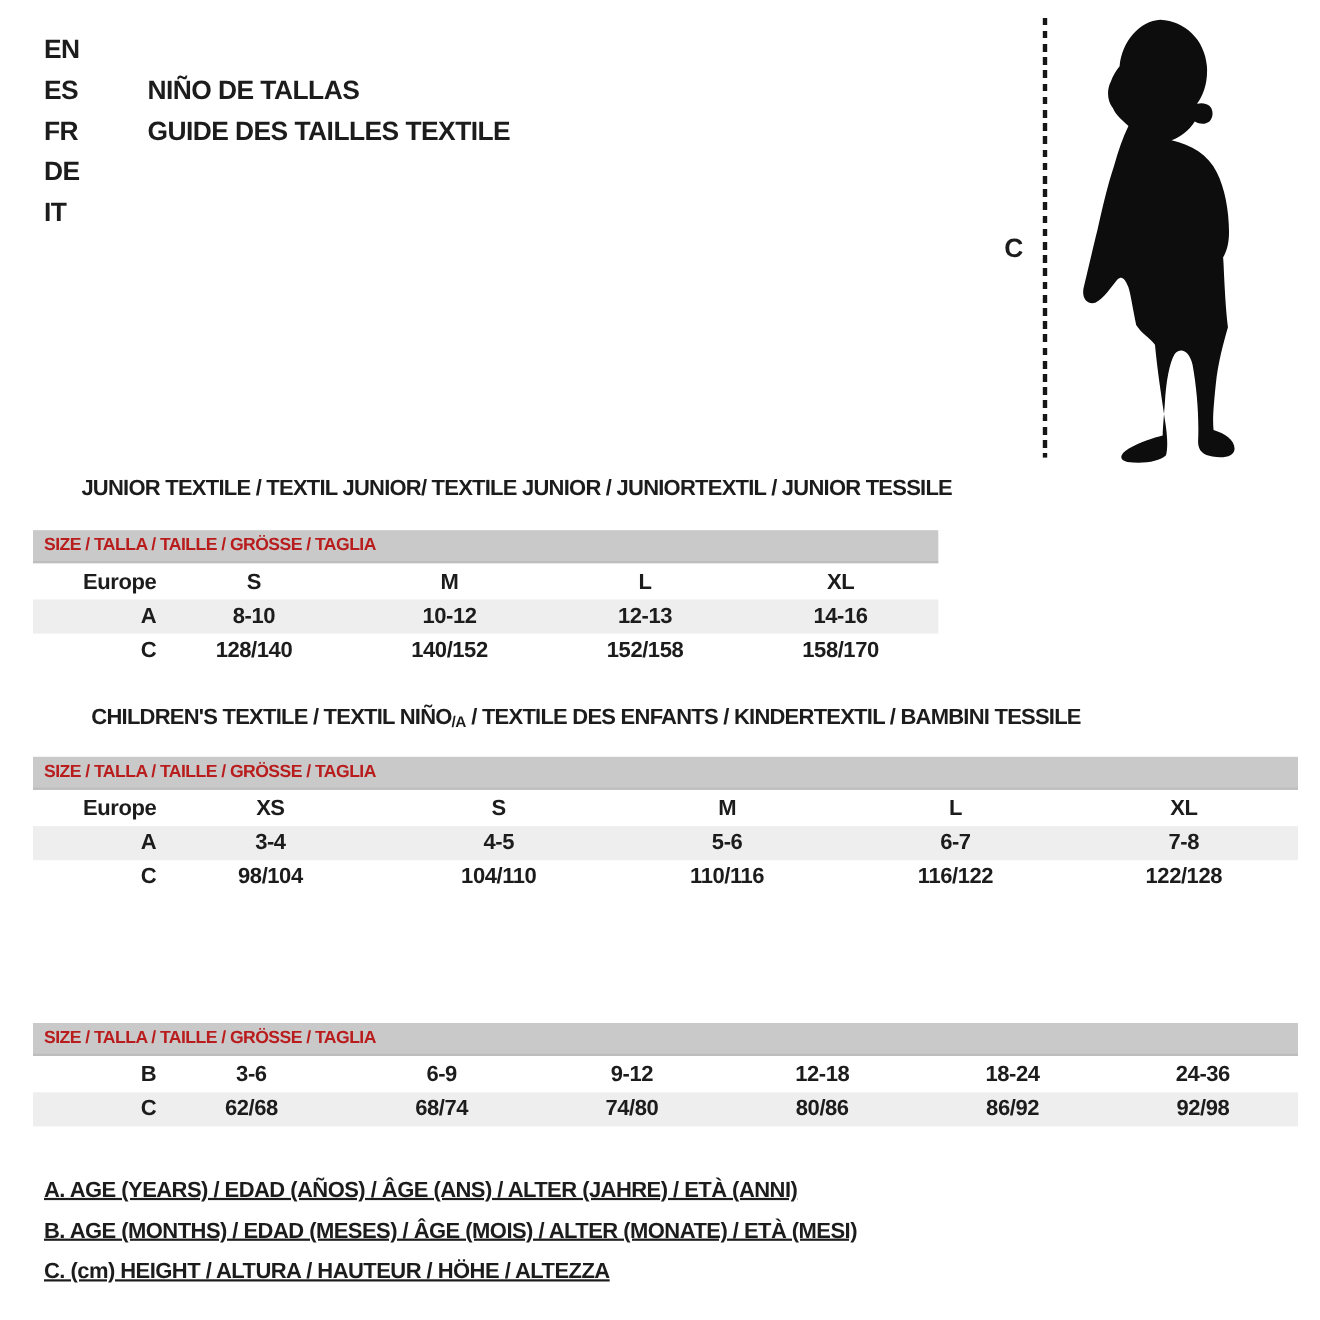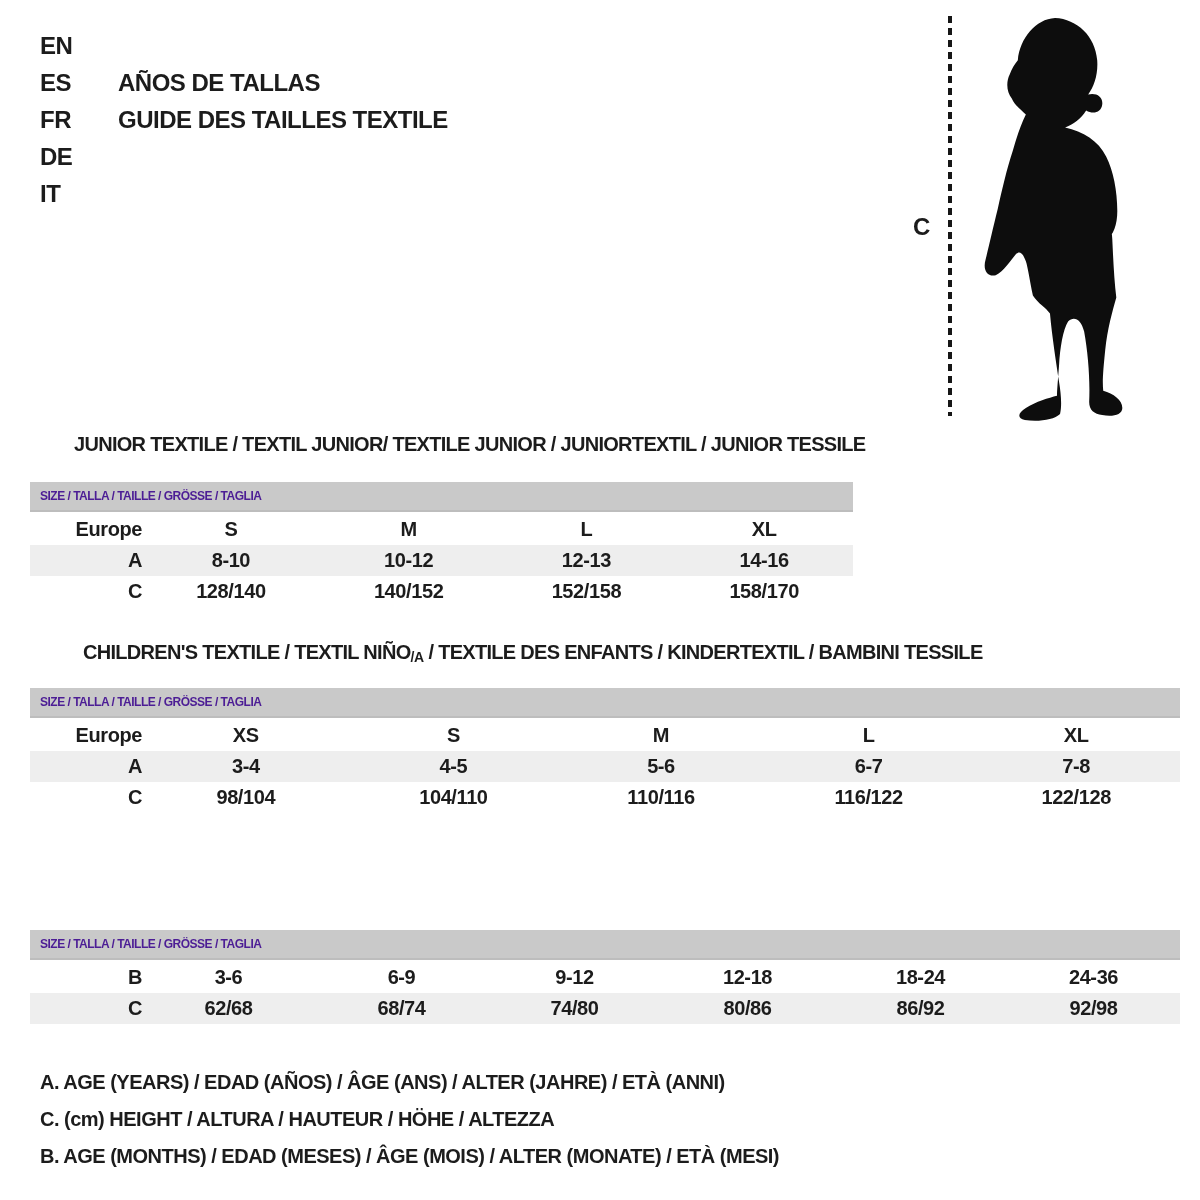--- a/index.html
+++ b/index.html
@@ -10,21 +10,21 @@
     height: 1200px;
     background: #ffffff;
     font-family: "Liberation Sans", sans-serif;
     font-weight: bold;
     color: #1c1c1c;
     overflow: hidden;
   }
 
   
   .lang-block { position: absolute; left: 40px; top: 27px; }
-  .lang-row { display: flex; height: 37px; align-items: center; }
+  .lang-row { display: flex; height: 37px; align-items: center; gap: 16px; }
   .lang-code { width: 78px; font-size: 24px; letter-spacing: -0.5px; }
   .lang-label { font-size: 24px; letter-spacing: -0.5px; white-space: nowrap; }
 
   
   .measure-line {
     position: absolute; left: 948px; top: 16px; width: 4px; height: 400px;
     background: repeating-linear-gradient(to bottom, #161616 0 7px, transparent 7px 12px);
   }
   .measure-label { position: absolute; left: 913px; top: 213px; font-size: 24px; }
   .toddler { position: absolute; left: 962px; top: 12px; width: 186px; height: 410px; }
@@ -40,44 +40,44 @@
   .s3-title .title-line { height: 37px; display: flex; align-items: center; }
   .sub { font-size: 14px; vertical-align: -3px; letter-spacing: -0.5px; }
 
   
   .size-table { position: absolute; left: 30px; }
   .t1 { top: 482px; width: 823px; }
   .t2 { top: 688px; width: 1150px; }
   .t3 { top: 930px; width: 1150px; }
   .thead {
     height: 30px; background: #c9c9c9; display: flex; align-items: center;
-    padding-left: 10px; font-size: 12px; letter-spacing: -0.5px; color: #4c1d95;
+    padding-left: 10px; font-size: 16px; letter-spacing: -0.5px; color: #b91c1c;
     border-bottom: 2px solid #bdbdbd; margin-bottom: 2px;
   }
   .trow { display: flex; height: 31px; align-items: center; font-size: 20px; letter-spacing: -0.4px; }
   .trow.shaded { background: #eeeeee; }
   .tlabel { width: 112px; padding-left: 10px; text-align: right; }
   .tcell { flex: 1; text-align: center; }
 
   
-  .legend { position: absolute; left: 40px; top: 1064px; }
+  .legend { position: absolute; left: 40px; top: 1064px; text-decoration: underline; }
   .legend-line { height: 37px; display: flex; align-items: center; font-size: 20px; letter-spacing: -0.5px; white-space: nowrap; }
 </style>
 </head>
 <body>
 
 <div class="page">
 
   <div class="lang-block">
     <div class="lang-row">
       <span class="lang-code">EN</span>
     </div>
     <div class="lang-row">
       <span class="lang-code">ES</span>
-      <span class="lang-label">AÑOS DE TALLAS</span>
+      <span class="lang-label">NIÑO DE TALLAS</span>
     </div>
     <div class="lang-row">
       <span class="lang-code">FR</span>
       <span class="lang-label">GUIDE DES TAILLES TEXTILE</span>
     </div>
     <div class="lang-row">
       <span class="lang-code">DE</span>
     </div>
     <div class="lang-row">
       <span class="lang-code">IT</span>
@@ -203,17 +203,17 @@
       <span class="tcell">68/74</span>
       <span class="tcell">74/80</span>
       <span class="tcell">80/86</span>
       <span class="tcell">86/92</span>
       <span class="tcell">92/98</span>
     </div>
   </div>
 
   <div class="legend">
     <div class="legend-line">A. AGE (YEARS) / EDAD (AÑOS) / ÂGE (ANS) / ALTER (JAHRE) / ETÀ (ANNI)</div>
+    <div class="legend-line">B. AGE (MONTHS) / EDAD (MESES) / ÂGE (MOIS) / ALTER (MONATE) / ETÀ (MESI)</div>
     <div class="legend-line">C. (cm) HEIGHT / ALTURA / HAUTEUR / HÖHE / ALTEZZA</div>
-    <div class="legend-line">B. AGE (MONTHS) / EDAD (MESES) / ÂGE (MOIS) / ALTER (MONATE) / ETÀ (MESI)</div>
   </div>
 
 </div>
 
 </body></html>

